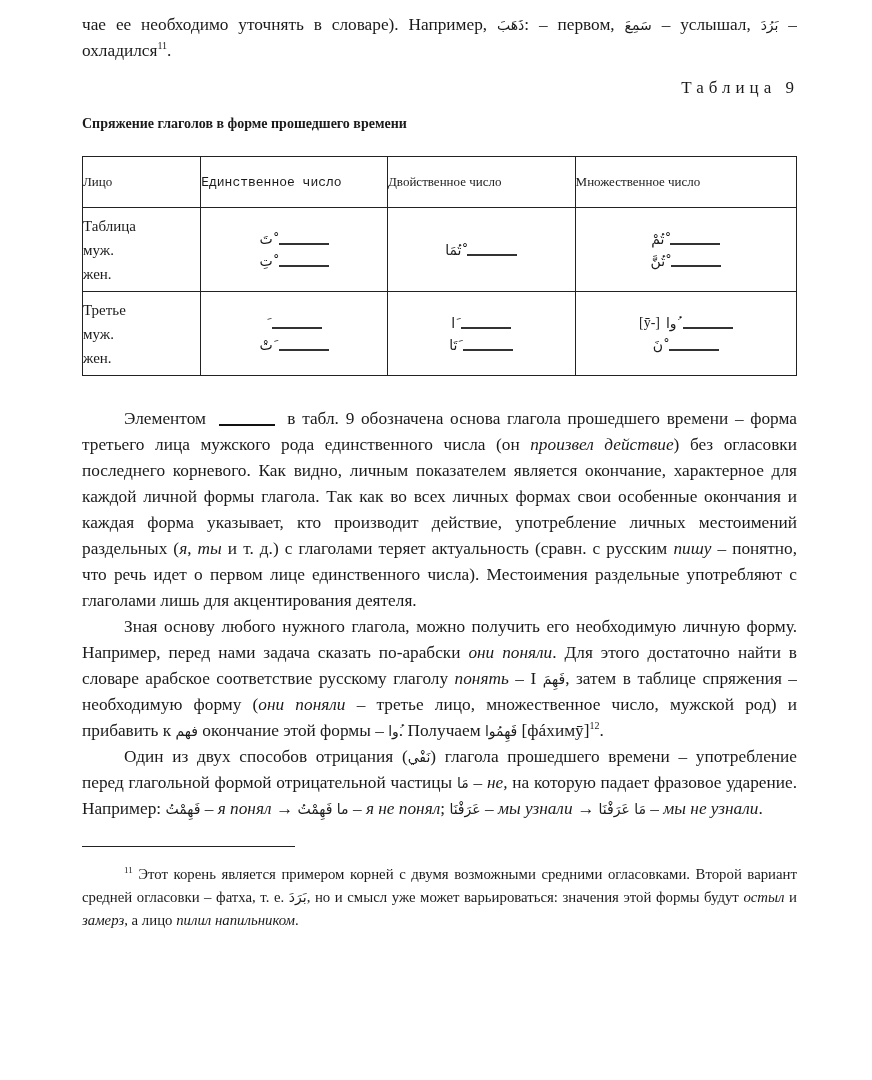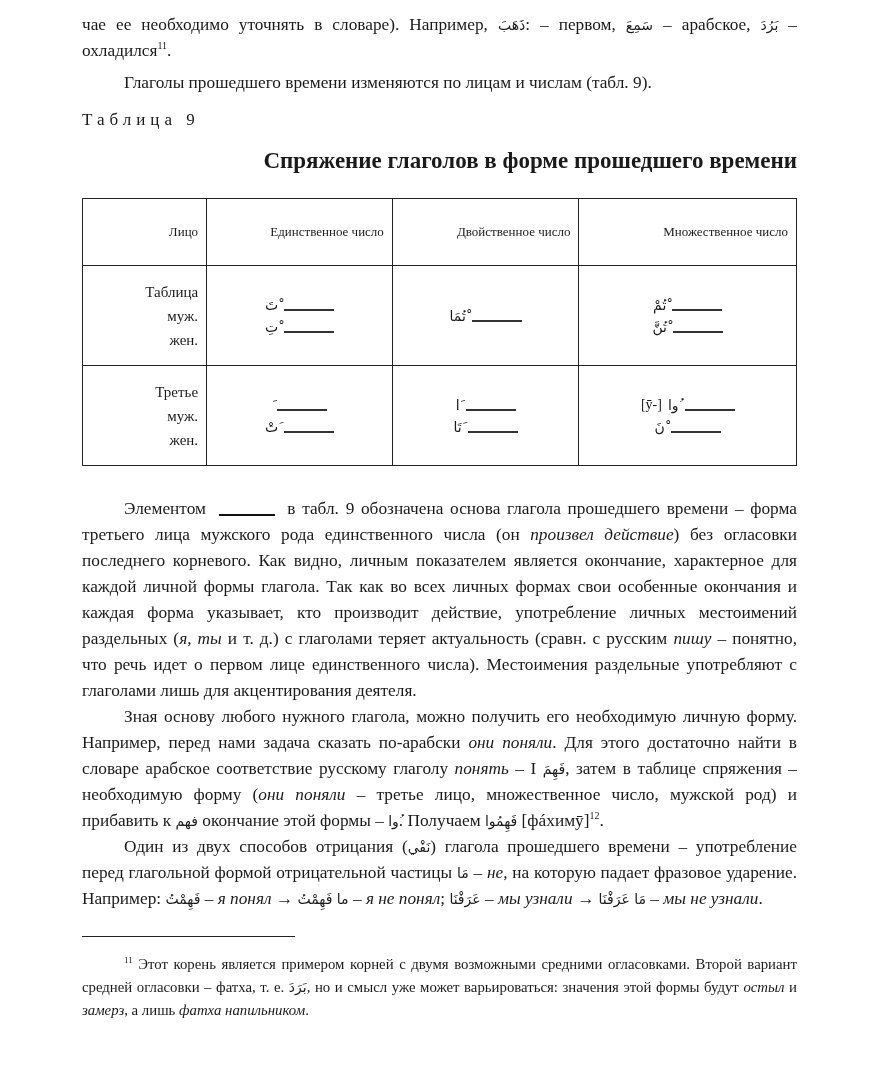--- a/index.html
+++ b/index.html
@@ -4,48 +4,47 @@
 <style>
   html, body { margin: 0; padding: 0; background: #ffffff; }
   body { width: 872px; height: 1080px; position: relative; overflow: hidden;
          font-family: "Liberation Serif", serif; color: #1a1a1a; }
   .page { position: absolute; left: 82px; top: 0; width: 715px; }
   .p { font-size: 17.3px; line-height: 26px; text-align: justify; margin: 0; }
   .ind { text-indent: 42px; }
   .ar { font-family: "DejaVu Sans", sans-serif; font-size: 14px; direction: rtl; unicode-bidi: isolate; }
   sup { font-size: 10px; line-height: 0; vertical-align: 7px; }
   i { font-style: italic; }
-  .table-label { font-size: 17px; letter-spacing: 5px; margin-top: 14px; margin-right: -2px; }
-  .table-title { text-align: right; font-weight: bold; font-size: 23px; margin-top: 18px; }
+  .table-label { text-align: right; font-size: 17px; letter-spacing: 5px; margin-top: 14px; margin-right: -2px; }
+  .table-title { text-align: left; font-weight: bold; font-size: 14px; margin-top: 18px; }
   table.conj { border-collapse: collapse; width: 715px; margin-top: 24px; }
-  table.conj td, table.conj th { border: 1.5px solid #222; text-align: right; vertical-align: middle; padding: 8px; }
+  table.conj td, table.conj th { border: 1.5px solid #222; text-align: left; vertical-align: middle; padding: 0; }
   table.conj th { font-weight: normal; font-size: 13px; height: 50px; }
   table.conj td { font-size: 15px; }
-  .col0 { width: 118px; } .col1 { width: 187px; } .col2 { width: 188px; } .col3 { width: 222px; }
+  .col0 { width: 118px; } .col1 { width: 187px; font-family: Liberation Mono, monospace; } .col2 { width: 188px; } .col3 { width: 222px; }
   .r1 td { height: 44px; }
   .r2 td, .r3 td { height: 83px; }
   .lbl { line-height: 24px; }
   .form { display: flex; justify-content: center; align-items: center; gap: 2px; line-height: 22px; }
   .stem { display: inline-block; width: 50px; border-bottom: 2px solid #333; height: 10px; margin-left: 4px; }
   .blank { display: inline-block; width: 56px; border-bottom: 2px solid #111; height: 10px; margin: 0 6px; vertical-align: middle; }
   .translit { font-size: 14px; margin-right: 4px; }
   .fn-rule { width: 213px; border-top: 1px solid #222; margin-top: 24px; }
   .fn { font-size: 14.8px; line-height: 23px; text-align: justify; margin: 0; }
   .fn.first { margin-top: 12px; }
   .fn .num { font-size: 9px; vertical-align: 6px; }
 </style>
 </head>
 <body>
 
 <div class="page">
 
   <p class="p" style="margin-top:12px;">
-    <span>чае ее необходимо уточнять в словаре). Например, </span><span class="ar">ذَهَبَ</span><span>: – первом, </span><span class="ar">سَمِعَ</span><span> – арабское, </span><span class="ar">بَرُدَ</span><span> – охладился</span><sup>11</sup><span>.</span>
+    <span>чае ее необходимо уточнять в словаре). Например, </span><span class="ar">ذَهَبَ</span><span>: – первом, </span><span class="ar">سَمِعَ</span><span> – услышал, </span><span class="ar">بَرُدَ</span><span> – охладился</span><sup>11</sup><span>.</span>
   </p>
-  <p class="p ind" style="margin-top:6px;">Глаголы прошедшего времени изменяются по лицам и числам (табл. 9).</p>
 
   <div class="table-label">Таблица 9</div>
   <div class="table-title">Спряжение глаголов в форме прошедшего времени</div>
 
   <table class="conj">
     <tbody>
         <tr>
       <th class="col0">Лицо</th>
       <th class="col1">Единственное число</th>
       <th class="col2">Двойственное число</th>
@@ -133,16 +132,16 @@
     <span>Зная основу любого нужного глагола, можно получить его необходимую личную форму. Например, перед нами задача сказать по-арабски </span><i>они поняли</i><span>. Для этого достаточно найти в словаре арабское соответствие русскому глаголу </span><i>понять</i><span> – I </span><span class="ar">فَهِمَ</span><span>, затем в таблице спряжения – необходимую форму (</span><i>они поняли</i><span> – третье лицо, множественное число, мужской род) и прибавить к </span><span class="ar">فهم</span><span> окончание этой формы – </span><span class="ar">ُوا</span><span>. Получаем </span><span class="ar">فَهِمُوا</span><span> [фáхимӯ]</span><sup>12</sup><span>.</span>
   </p>
 
   <p class="p ind">
     <span>Один из двух способов отрицания (</span><span class="ar">نَفْي</span><span>) глагола прошедшего времени – употребление перед глагольной формой отрицательной частицы </span><span class="ar">مَا</span><span> – </span><i>не,</i><span> на которую падает фразовое ударение. Например: </span><span class="ar">فَهِمْتُ</span><span> – </span><i>я понял</i><span> → </span><span class="ar">ما فَهِمْتُ</span><span> – </span><i>я не понял</i><span>; </span><span class="ar">عَرَفْنَا</span><span> – </span><i>мы узнали</i><span> → </span><span class="ar">مَا عَرَفْنَا</span><span> – </span><i>мы не узнали</i><span>.</span>
   </p>
 
   <div class="fn-rule"></div>
 
   <p class="fn ind first">
-    <span class="num">11</span><span> Этот корень является примером корней с двумя возможными средними огласовками. Второй вариант средней огласовки – фатха, т. е. </span><span class="ar">بَرَدَ</span><span>, но и смысл уже может варьироваться: значения этой формы будут </span><i>остыл</i><span> и </span><i>замерз</i><span>, а лишь </span><i>фатха напильником</i><span>.</span>
+    <span class="num">11</span><span> Этот корень является примером корней с двумя возможными средними огласовками. Второй вариант средней огласовки – фатха, т. е. </span><span class="ar">بَرَدَ</span><span>, но и смысл уже может варьироваться: значения этой формы будут </span><i>остыл</i><span> и </span><i>замерз</i><span>, а лицо </span><i>пилил напильником</i><span>.</span>
   </p>
 
 </div>
 
 </body></html>

